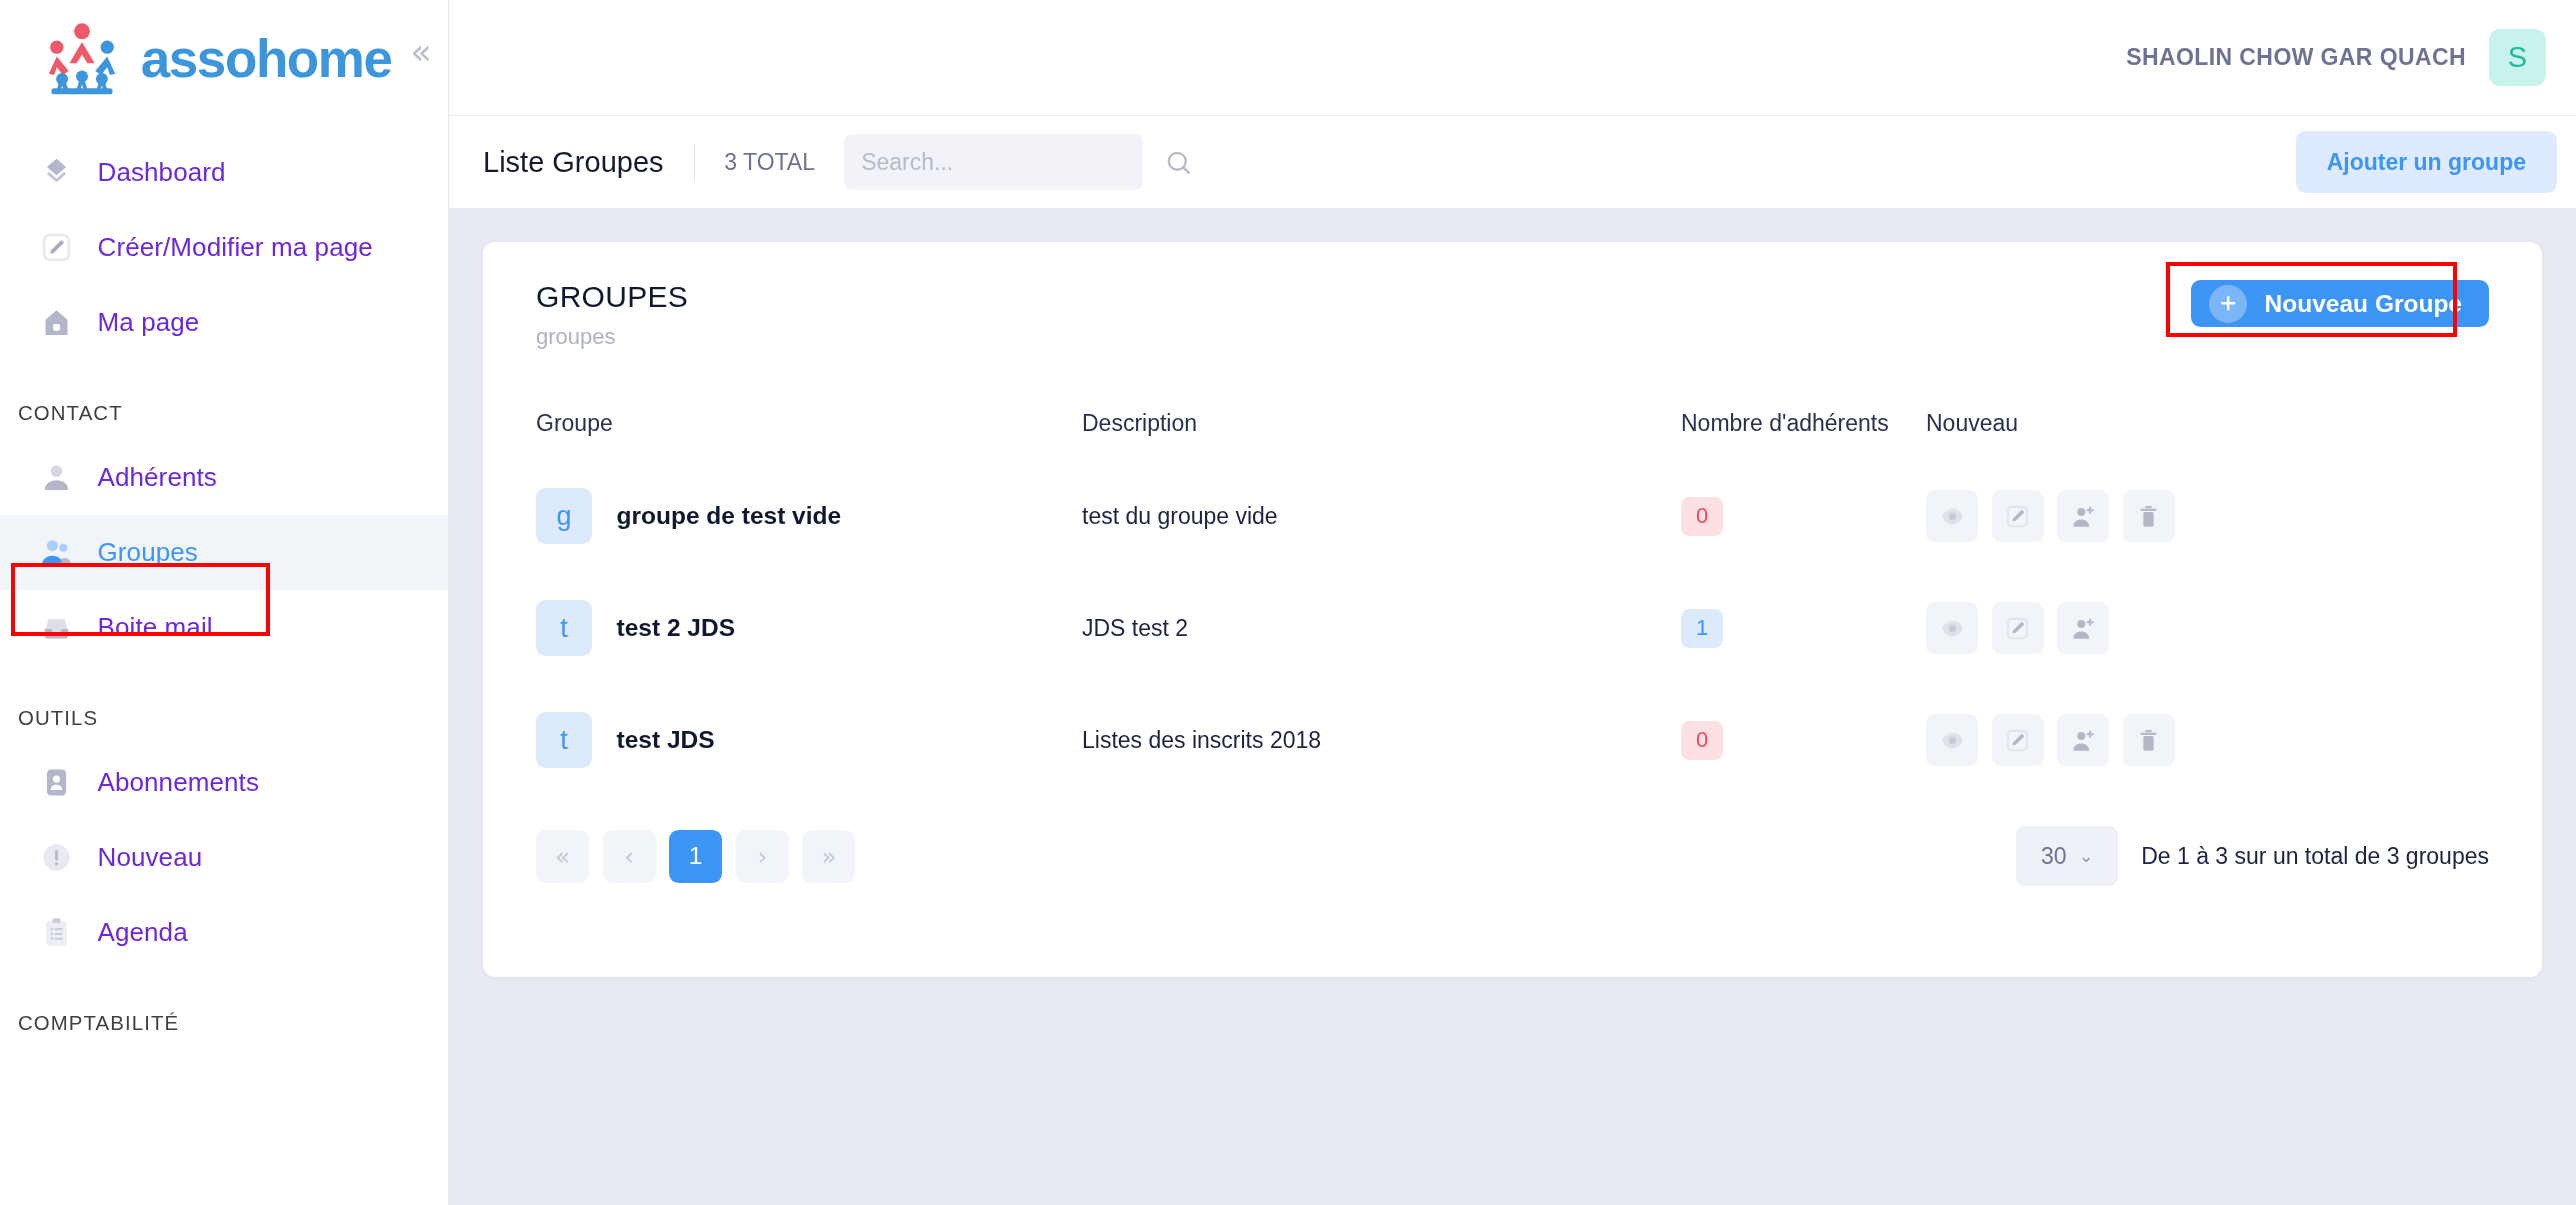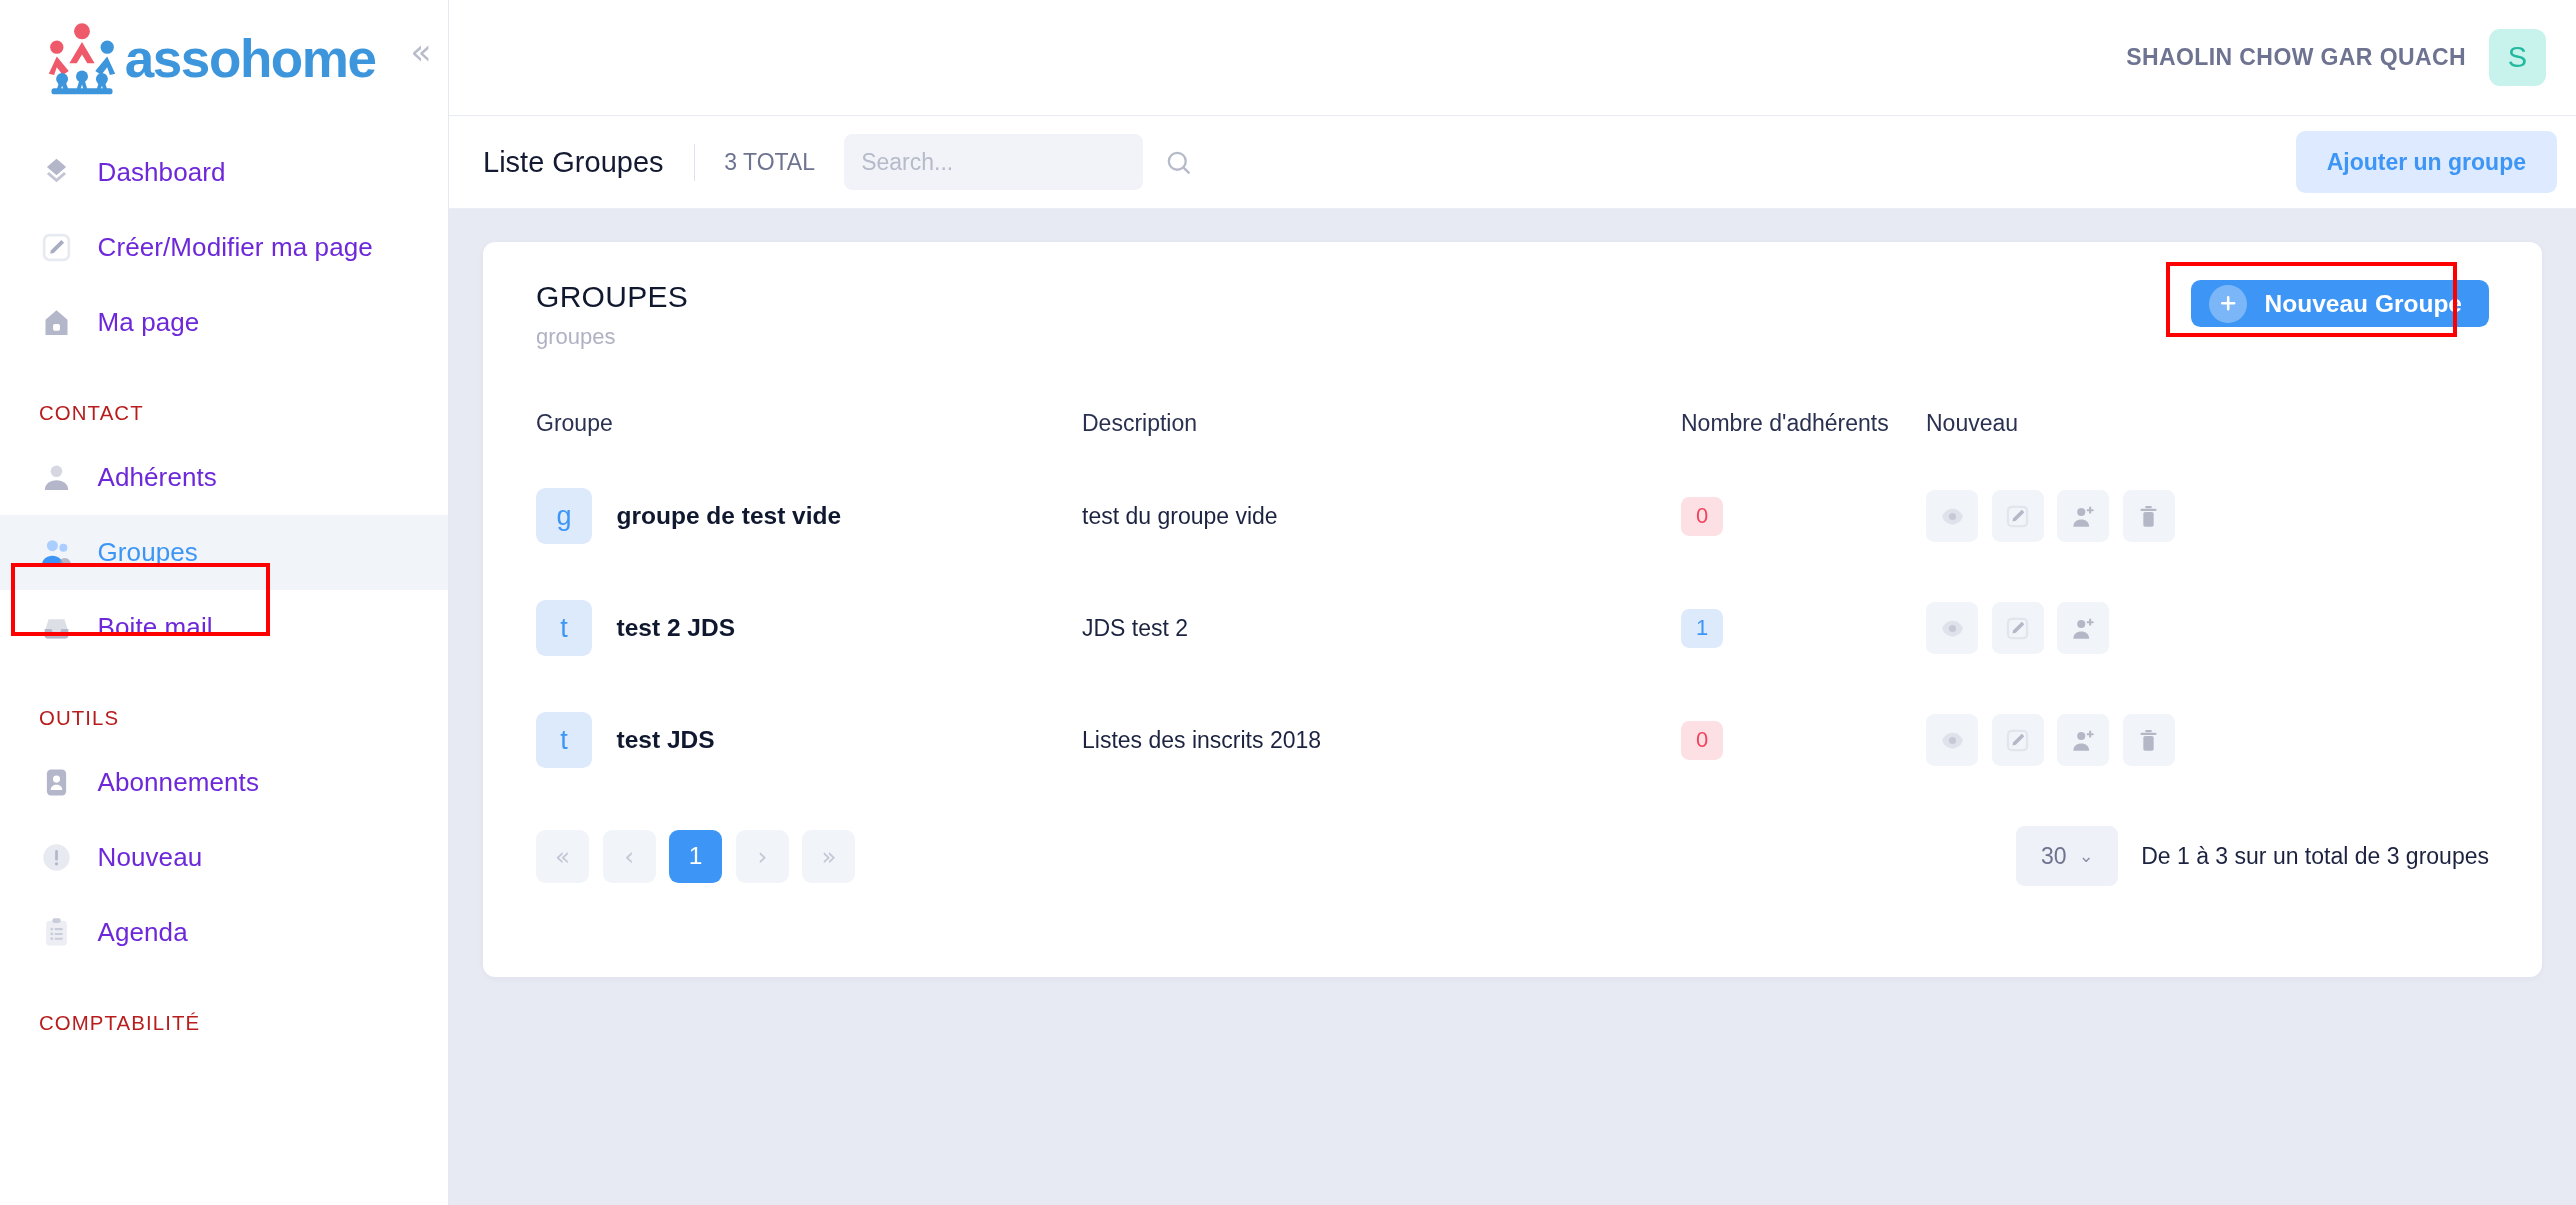--- a/index.html
+++ b/index.html
@@ -10,21 +10,21 @@
   }
   .app { display: flex; width: 2576px; height: 1206px; position: relative; }
 
   
   .sidebar {
     width: 449px; height: 1206px; background: #ffffff;
     border-right: 0.7px solid #e6e8f0;
     position: relative; flex: 0 0 449px;
   }
   .logo-wrap { height: 116px; display: flex; align-items: center; padding-left: 42px; position: relative; }
-  .logo { display: flex; align-items: center; gap: 0px; }
+  .logo { display: flex; align-items: center; gap: 16px; }
   .logo-mark { width: 80px; height: 73px; position: relative; flex: 0 0 80px; }
   .logo-text {
     font-size: 53px; font-weight: 700; color: #3d96dc;
     letter-spacing: -1.4px; line-height: 1; margin-left: 2.7px;
   }
   .collapse-btn {
     position: absolute; right: 16.3px; top: 35px;
     font-size: 35px; color: #b9bccd; line-height: 1; cursor: pointer;
     font-family: "DejaVu Sans", sans-serif;
   }
@@ -36,22 +36,22 @@
   }
   .nav-item .label {
     font-size: 26px; color: #6d28d9; letter-spacing: 0.1px;
   }
   .nav-item.active { background: #f1f4f9; }
   .nav-item.active .label { color: #3d96f5; }
   .nav-icon { width: 34px; height: 34px; display: flex; align-items: center; justify-content: center; flex: 0 0 34px; }
   .nav-icon svg { width: 33px; height: 33px; display: block; }
 
   .nav-group-title {
-    font-size: 20.4px; color: #b91c1c; letter-spacing: 1.1px;
-    padding-left: 39px; margin-top: 42px; margin-bottom: 15px; font-weight: 400;
+    font-size: 20.4px; color: #404040; letter-spacing: 1.1px;
+    padding-left: 18px; margin-top: 42px; margin-bottom: 15px; font-weight: 400;
   }
 
   .hl-box { position: absolute; border: 4.8px solid #ff0000; pointer-events: none; z-index: 40; }
 
   
   .main { flex: 1; display: flex; flex-direction: column; min-width: 0; background: #0f766e; }
 
   .topbar {
     height: 116px; border-bottom: 0.7px solid #e9ebf2; background: #fff;
     display: flex; align-items: center; justify-content: flex-end;

